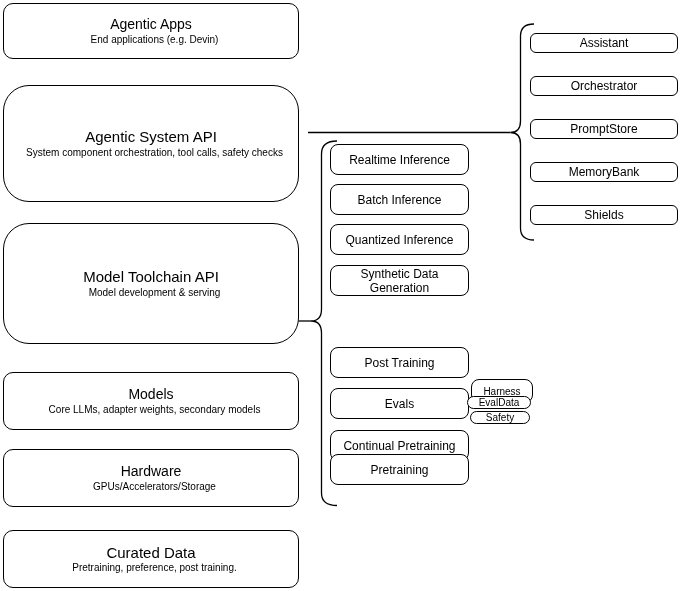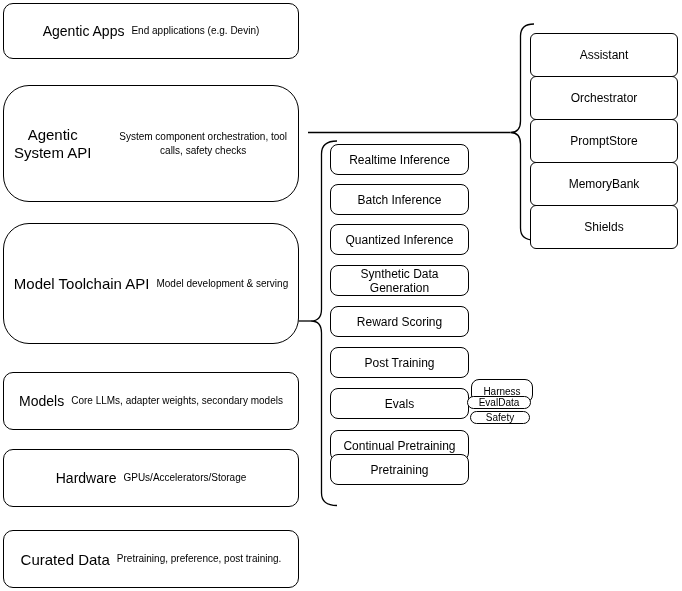--- a/index.html
+++ b/index.html
@@ -4,40 +4,40 @@
 <style>
   html,body{margin:0;padding:0;background:#ffffff;}
   #canvas{
     position:relative;width:682px;height:591px;background:#ffffff;
     font-family:"Liberation Sans","DejaVu Sans",sans-serif;color:#000;
     overflow:hidden;
   }
   #connectors{position:absolute;left:0;top:0;width:682px;height:591px;}
   .node{
     position:absolute;box-sizing:border-box;background:#fff;
-    border:1.3px solid #000;display:flex;flex-direction:row;
+    border:1.3px solid #000;display:flex;flex-direction:column;
     align-items:center;justify-content:center;text-align:center;
   }
   
   .lbox{left:3px;width:296px;border-radius:10px;}
   .lbox .t{font-size:14px;line-height:17px;}
   .lbox .s{font-size:10px;line-height:14px;margin-left:7px;}
   .big{border-radius:26px;}
   .big .t{font-size:15px;line-height:18px;}
   #n-agentic-apps{top:3px;height:56px;}
   #n-agentic-system-api{top:85px;height:117px;}
   #n-model-toolchain-api{top:223px;height:121px;}
   #n-models{top:372px;height:58px;}
   #n-hardware{top:449px;height:58px;}
   #n-curated-data{top:530px;height:58px;}
   #n-curated-data .t{font-size:15px;}
   
   .mbox{left:330px;width:139px;height:31px;border-radius:8px;font-size:12px;}
   
-  .rbox{left:530px;width:148px;height:44px;border-radius:6px;font-size:12px;}
+  .rbox{left:530px;width:148px;height:20px;border-radius:6px;font-size:12px;}
   
   .pill{
     position:absolute;box-sizing:border-box;background:#fff;border:1.2px solid #000;
     border-radius:8px;font-size:10px;line-height:11px;display:flex;
     align-items:center;justify-content:center;text-align:center;
   }
   #tag-harness{left:471px;top:379px;width:62px;height:24px;}
   #tag-evaldata{left:467px;top:396px;width:64px;height:13px;}
   #tag-safety{left:470px;top:411px;width:60px;height:13px;align-items:center;}
 </style>
@@ -87,23 +87,20 @@
   </div>
   <div class="node mbox" style="top:184px">
     <span>Batch Inference</span>
   </div>
   <div class="node mbox" style="top:224px">
     <span>Quantized Inference</span>
   </div>
   <div class="node mbox" style="top:265px">
     <span>Synthetic Data Generation</span>
   </div>
-  <div class="node mbox" style="top:306px">
-    <span>Reward Scoring</span>
-  </div>
   <div class="node mbox" style="top:347px">
     <span>Post Training</span>
   </div>
   <div class="node mbox" style="top:388px">
     <span>Evals</span>
   </div>
   <div class="node mbox" style="top:430px">
     <span>Continual Pretraining</span>
   </div>
   <div class="node mbox" style="top:454px">

